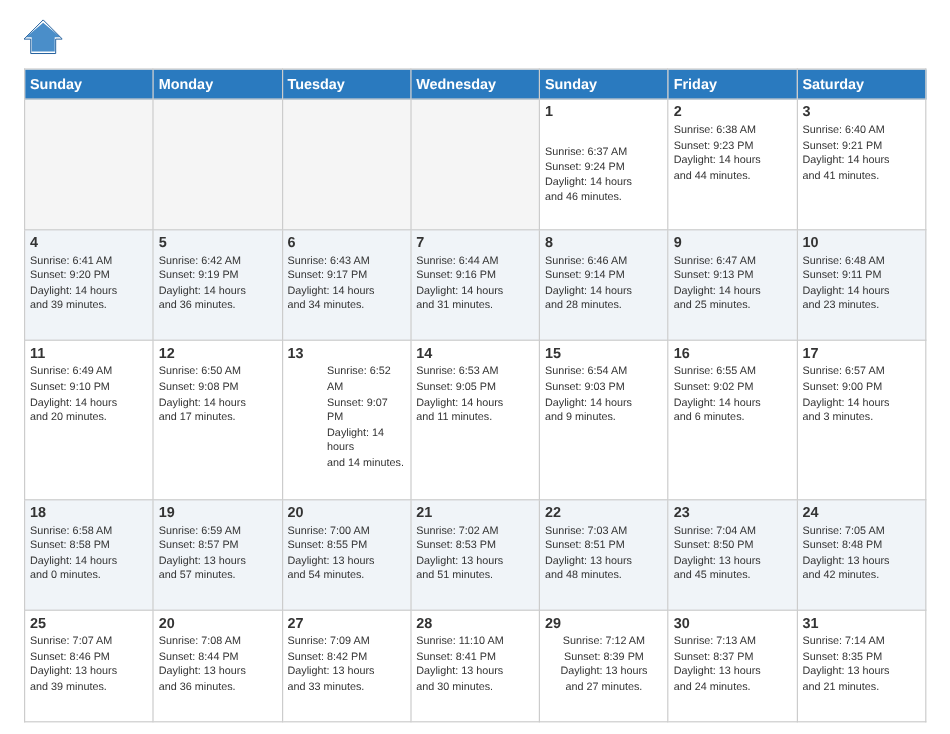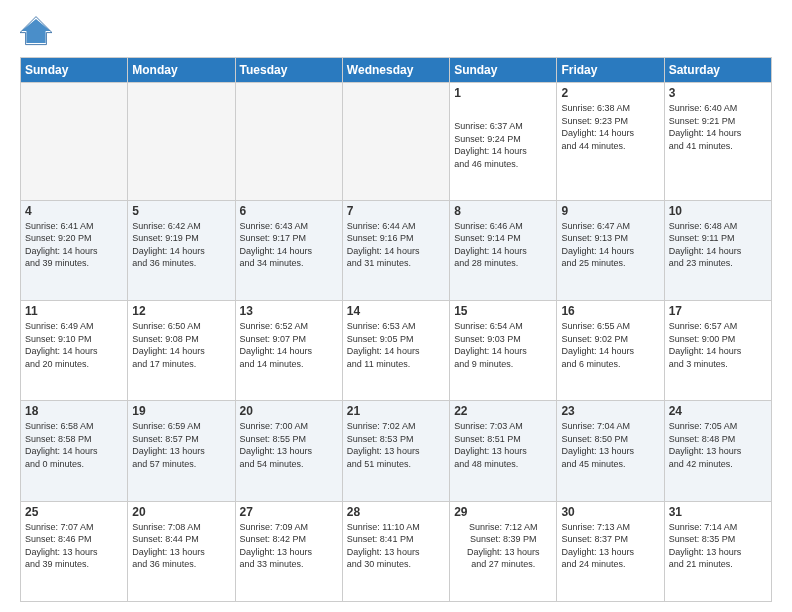--- a/index.html
+++ b/index.html
@@ -225,21 +225,21 @@
           </td>
           <td>
             <div class="day-number">12</div>
             <div class="day-info" style="white-space: pre-line;">Sunrise: 6:50 AM
 Sunset: 9:08 PM
 Daylight: 14 hours
 and 17 minutes.</div>
           </td>
           <td>
             <div class="day-number">13</div>
-            <div class="day-info" style="white-space: pre-line;">Sunrise: 6:52 AM
+            <div class="day-info" style="white-space: pre-line; margin-left: 33px;">Sunrise: 6:52 AM
 Sunset: 9:07 PM
 Daylight: 14 hours
 and 14 minutes.</div>
           </td>
           <td>
             <div class="day-number">14</div>
             <div class="day-info" style="white-space: pre-line;">Sunrise: 6:53 AM
 Sunset: 9:05 PM
 Daylight: 14 hours
 and 11 minutes.</div>

